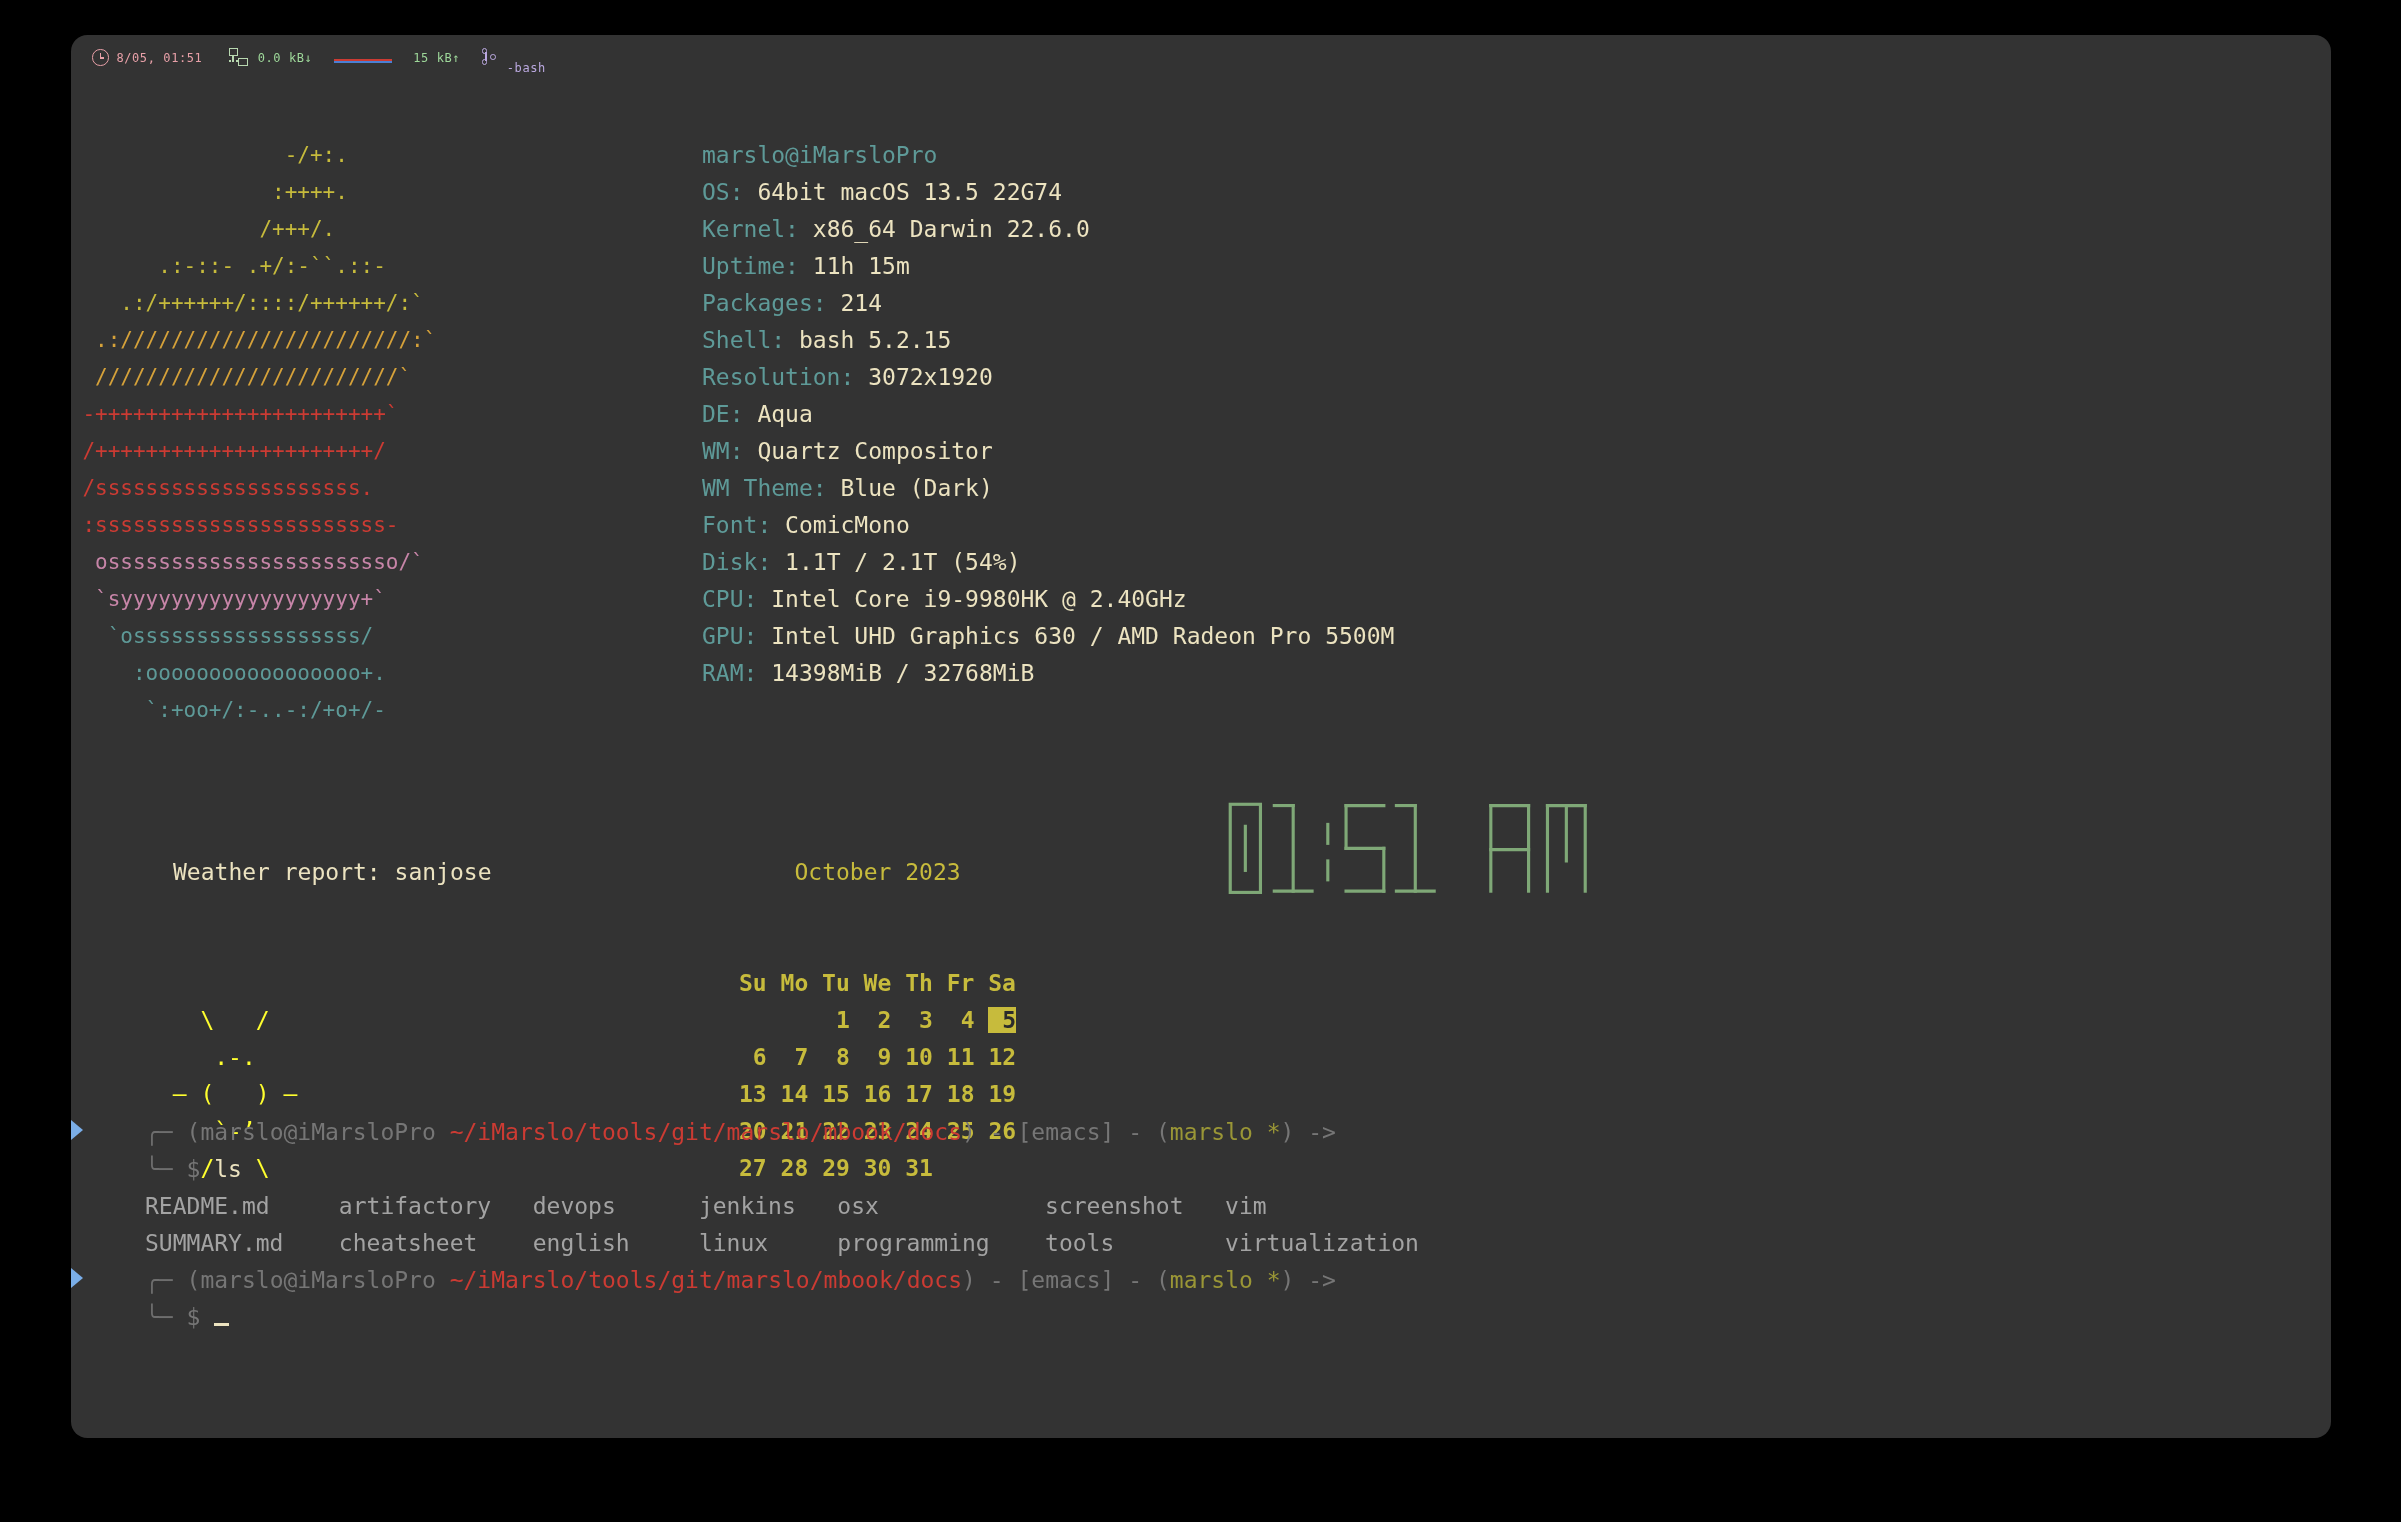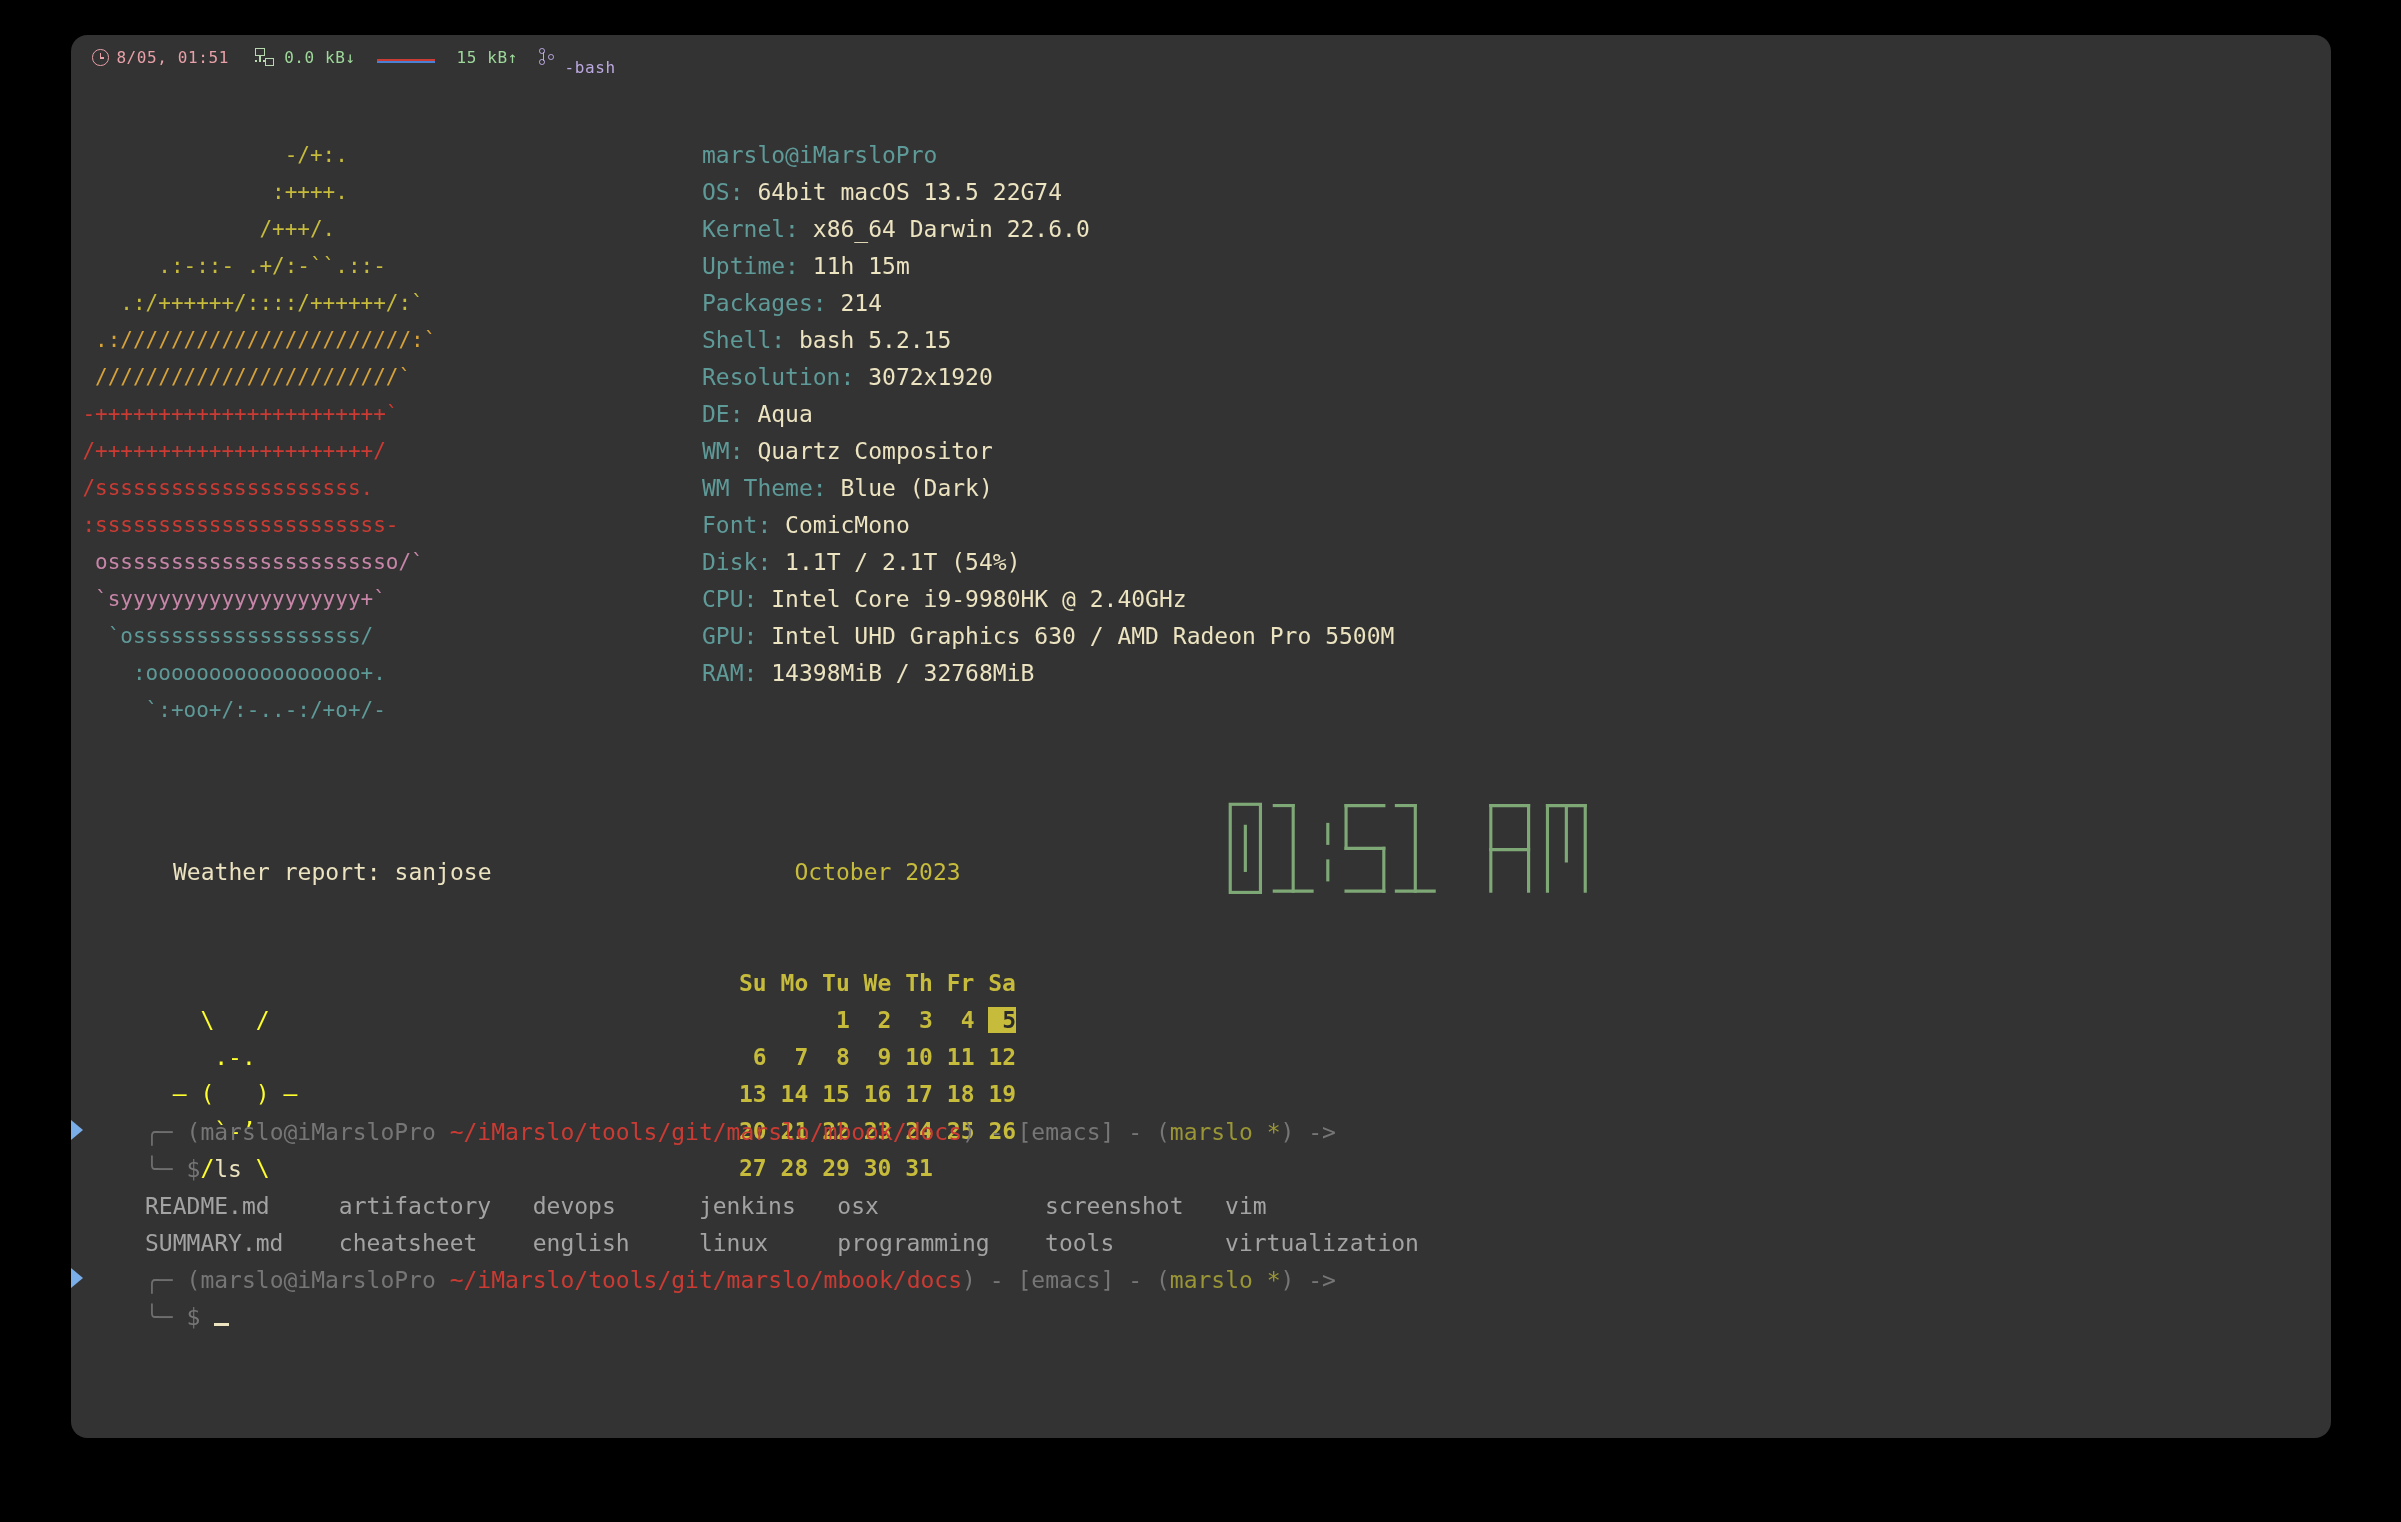--- a/index.html
+++ b/index.html
@@ -34,21 +34,21 @@
   
   .statusbar {
     position: absolute;
     left: 0; top: 0;
     width: 100%;
     height: 45px;
     display: flex;
     align-items: center;
     padding-left: 21.4px;
     font-family: "DejaVu Sans Mono", monospace;
-    font-size: 16px;
+    font-size: 12px;
     letter-spacing: 0.6px;
     white-space: nowrap;
   }
   .sb-clock-icon {
     display: inline-block;
     width: 16.4px; height: 16.4px;
     border: 1.6px solid #e8a0a8;
     border-radius: 50%;
     position: relative;
     margin-right: 7.6px;

